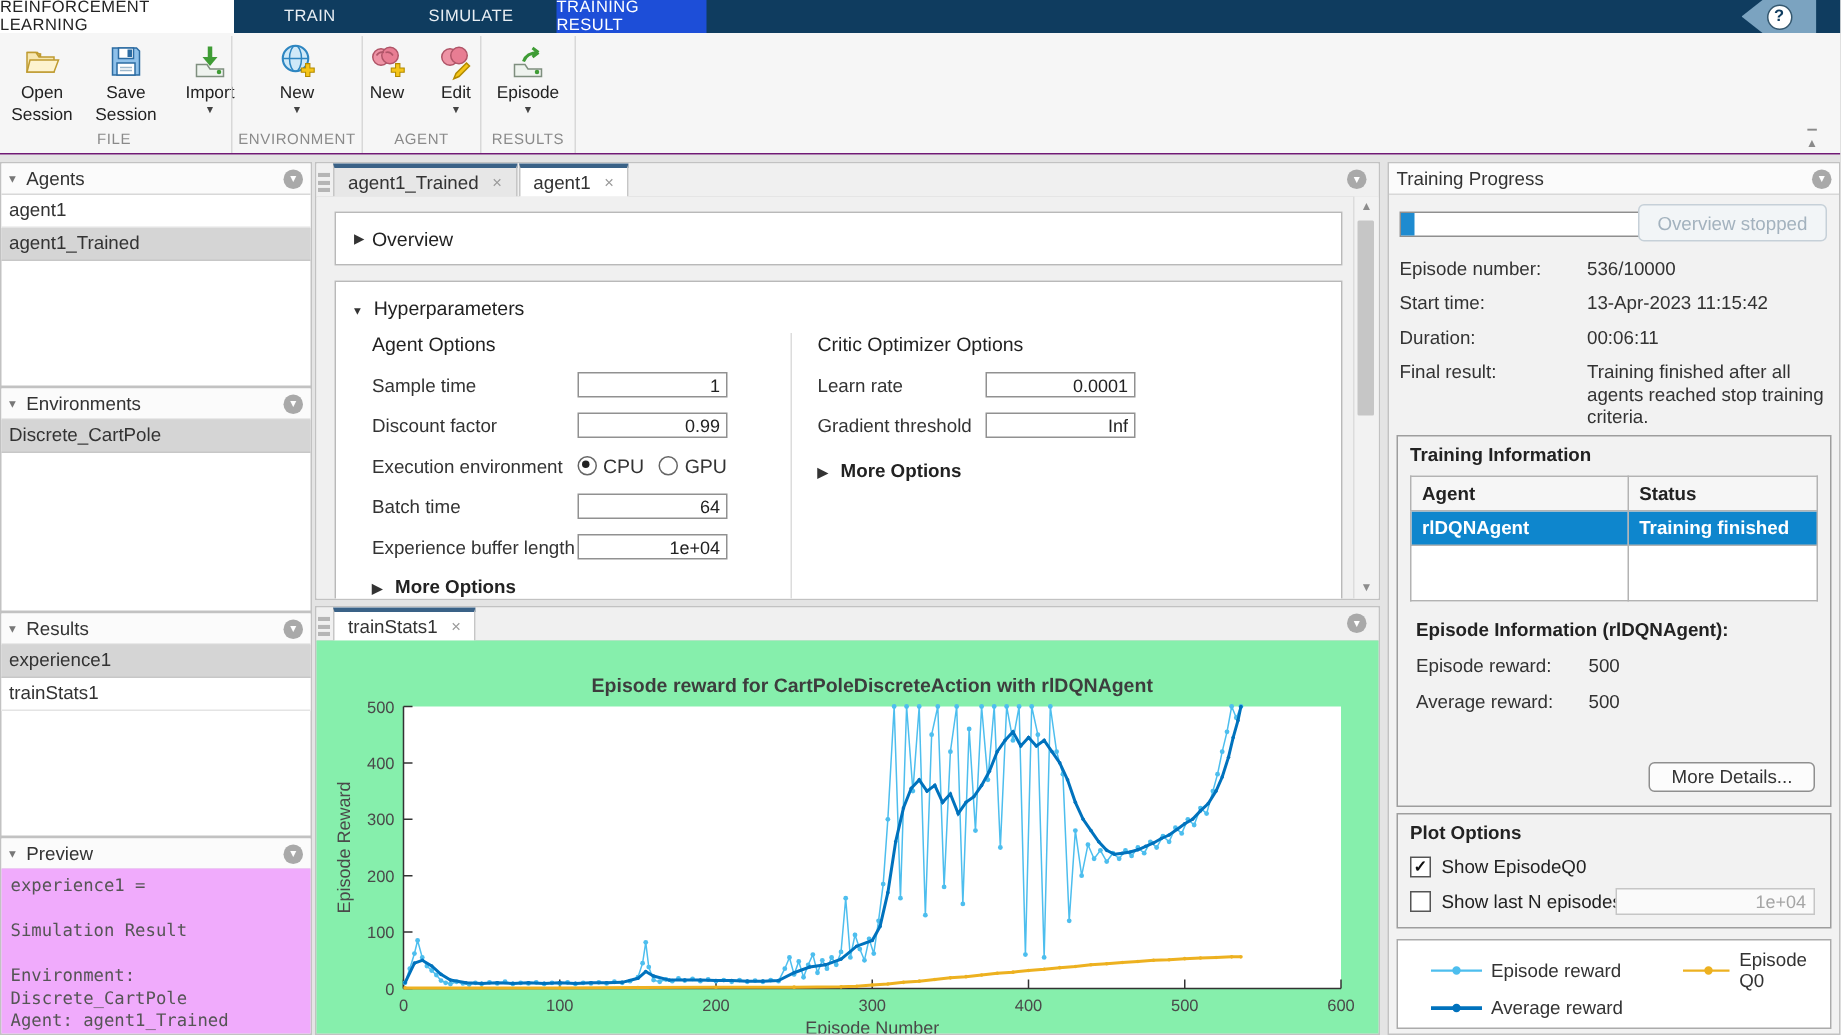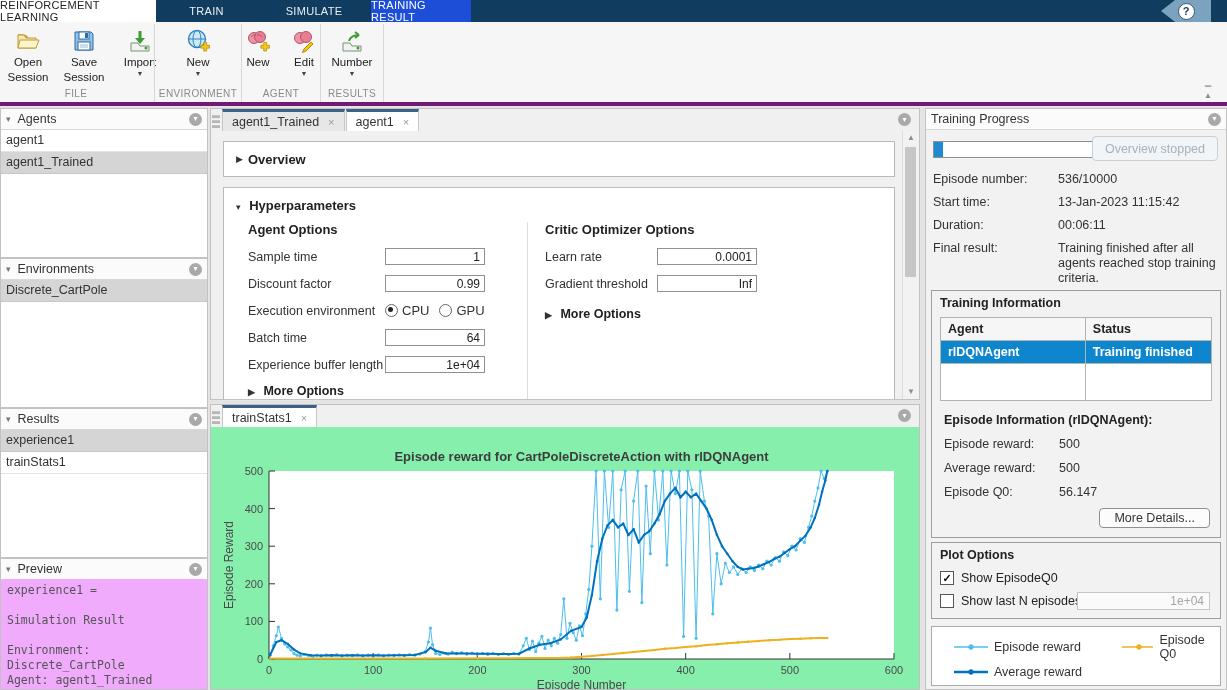--- a/index.html
+++ b/index.html
@@ -10,21 +10,21 @@
   .tb-tab{height:22px;display:flex;align-items:center;justify-content:center;
           color:#e8eef4;font-size:11px;letter-spacing:.3px;cursor:default;}
   .tb-tab.active{background:#fff;color:#222;}
   .tb-tab.highlight{background:#1d4ed8;color:#fff;}
   .help-tag{position:absolute;right:16px;top:0;width:50px;height:22px;background:#7ba3c0;
             clip-path:polygon(0 50%,14px 0,100% 0,100% 100%,14px 100%);display:flex;align-items:center;justify-content:center;}
   .help-circle{width:15px;height:15px;border-radius:50%;background:#fff;border:1px solid #35586f;
                display:flex;align-items:center;justify-content:center;font-size:11px;font-weight:bold;color:#0f3c5f;}
   
   .toolstrip{position:absolute;left:0;top:22px;width:1227px;height:80px;background:#f6f6f6;
-             border-bottom:4px solid #701a75;display:flex;}
+             border-bottom:1px solid #701a75;display:flex;}
   .ts-group{display:flex;flex-direction:column;}
   .ts-buttons{display:flex;flex:1;padding-top:4px;}
   .ts-btn{display:flex;flex-direction:column;align-items:center;padding:2px 6px;min-width:44px;cursor:default;}
   .ts-btn .lbl{font-size:11.5px;color:#222;line-height:13px;text-align:center;margin-top:2px;}
   .ts-caret{font-size:7px;color:#444;margin-top:2px;line-height:6px;}
   .ts-sep{width:1px;background:#d8d8d8;margin:2px 2px 0 2px;}
   .ts-grouplabel{font-size:10px;color:#8a8a8a;text-align:center;padding:2px 0 3px 0;letter-spacing:.4px;}
   .ribbon-collapse{position:absolute;right:12px;top:88px;width:14px;height:10px;color:#8a8a8a;font-size:8px;line-height:5px;text-align:center;}
   
   .panel{position:absolute;background:#fff;border:1px solid #c2c2c2;box-sizing:border-box;}
@@ -44,21 +44,21 @@
   .doc-tab{height:19px;display:flex;align-items:center;padding:0 9px;font-size:12.5px;color:#333;
            background:#e7e7e7;border:1px solid #c6c6c6;border-top:3px solid #3a6287;border-bottom:none;margin-right:1px;}
   .doc-tab.active{background:#fff;position:relative;}
   .doc-tab.active::after{content:"";position:absolute;left:0;right:0;bottom:-1px;height:1px;background:#fff;}
   .tab-close{margin-left:9px;color:#9a9a9a;font-size:11px;}
   .tabbar .circ-btn{position:absolute;right:8px;top:4px;}
   
   .doc-panel{position:absolute;left:210px;top:108px;width:710px;height:292px;background:#fff;border:1px solid #c2c2c2;box-sizing:border-box;}
   .doc-content{position:absolute;left:0;right:0;top:22px;bottom:0;background:#f0f0f0;overflow:hidden;}
   .card{position:absolute;background:#fff;border:1px solid #b9b9b9;box-sizing:border-box;}
-  .sec-title{font-weight:bold;font-size:13px;color:#222;}
+  .sec-title{font-weight:normal;font-size:13px;color:#222;}
   .sec-tri{font-size:9px;color:#333;margin-right:5px;}
   .fieldrow{display:flex;align-items:center;height:19px;margin-bottom:8px;}
   .fieldrow .flabel{width:137px;font-size:12.5px;color:#333;}
   .critic .fieldrow .flabel{width:112px;}
   .fieldrow input{width:100px;height:17px;border:1px solid #919191;font-size:12px;text-align:right;
                   padding:0 4px;box-sizing:border-box;font-family:"Liberation Sans",sans-serif;color:#222;background:#fff;}
   .radio{width:11px;height:11px;border:1px solid #666;border-radius:50%;background:#fff;display:inline-block;
          vertical-align:-2px;margin-right:4px;position:relative;}
   .radio.sel::after{content:"";position:absolute;left:2px;top:2px;width:5px;height:5px;border-radius:50%;background:#222;}
   .more-opt{font-weight:bold;font-size:12.5px;color:#222;}
@@ -196,21 +196,21 @@
     <div class="ts-sep"></div>
 
     <div class="ts-group" style="width:58px">
       <div class="ts-buttons" style="justify-content:center">
         <div class="ts-btn">
           <svg width="26" height="26" viewBox="0 0 26 26">
             <path d="M10 12 q2-6 10-6 M20 6 l-4-3 M20 6 l-4 3" transform="translate(0,1)" stroke="#3f9c35" stroke-width="2" fill="none"></path>
             <path d="M4 15 h7 l2 3 h9 v5 h-18 z" fill="#eef3ee" stroke="#7f8f7f"></path>
             <circle cx="19" cy="20" r="1.5" fill="#3f9c35"></circle>
           </svg>
-          <div class="lbl">Number</div>
+          <div class="lbl">Episode</div>
           <div class="ts-caret">▼</div>
         </div>
       </div>
       <div class="ts-grouplabel">RESULTS</div>
     </div>
     <div class="ts-sep"></div>
   </div>
   <div class="ribbon-collapse">▔<br><span>▲</span></div>
 
   <div class="panel" style="left:0;top:108px;width:208px;height:150px">
@@ -654,21 +654,21 @@
       <div class="progress-fill" style="width: 5.4%;"></div>
     </div>
     <div class="stop-btn">Overview stopped</div>
 
     <div class="inforow" style="top:63px">
       <span>Episode number:</span>
       <span class="val">536/10000</span>
     </div>
     <div class="inforow" style="top:86px">
       <span>Start time:</span>
-      <span class="val">13-Jan-2023 11:15:42</span>
+      <span class="val">13-Apr-2023 11:15:42</span>
     </div>
     <div class="inforow" style="top:109px">
       <span>Duration:</span>
       <span class="val">00:06:11</span>
     </div>
     <div class="inforow" style="top:132px">
       <span>Final result:</span>
       <span class="val" style="line-height:15px">Training finished after all agents reached stop training criteria.</span>
     </div>
 
@@ -692,24 +692,20 @@
         </table>
       <div class="gb-title" style="margin:12px 0 0 4px">Episode Information (rlDQNAgent):</div>
       <div class="stat-row">
         <span>Episode reward:</span>
         <span class="val">500</span>
       </div>
       <div class="stat-row">
         <span>Average reward:</span>
         <span class="val">500</span>
       </div>
-      <div class="stat-row">
-        <span>Episode Q0:</span>
-        <span class="val">56.147</span>
-      </div>
       <div class="more-btn">More Details...</div>
     </div>
 
     <div class="groupbox" style="left:5px;top:433px;width:290px;height:77px">
       <div class="gb-title">Plot Options</div>
       <div class="cbrow">
         <span class="cb">✓</span>
         <span>Show EpisodeQ0</span>
       </div>
       <div class="cbrow">

